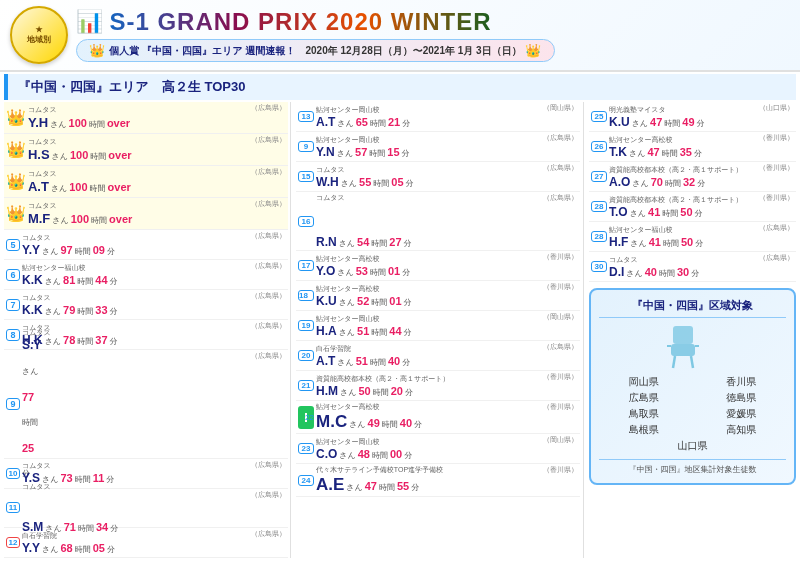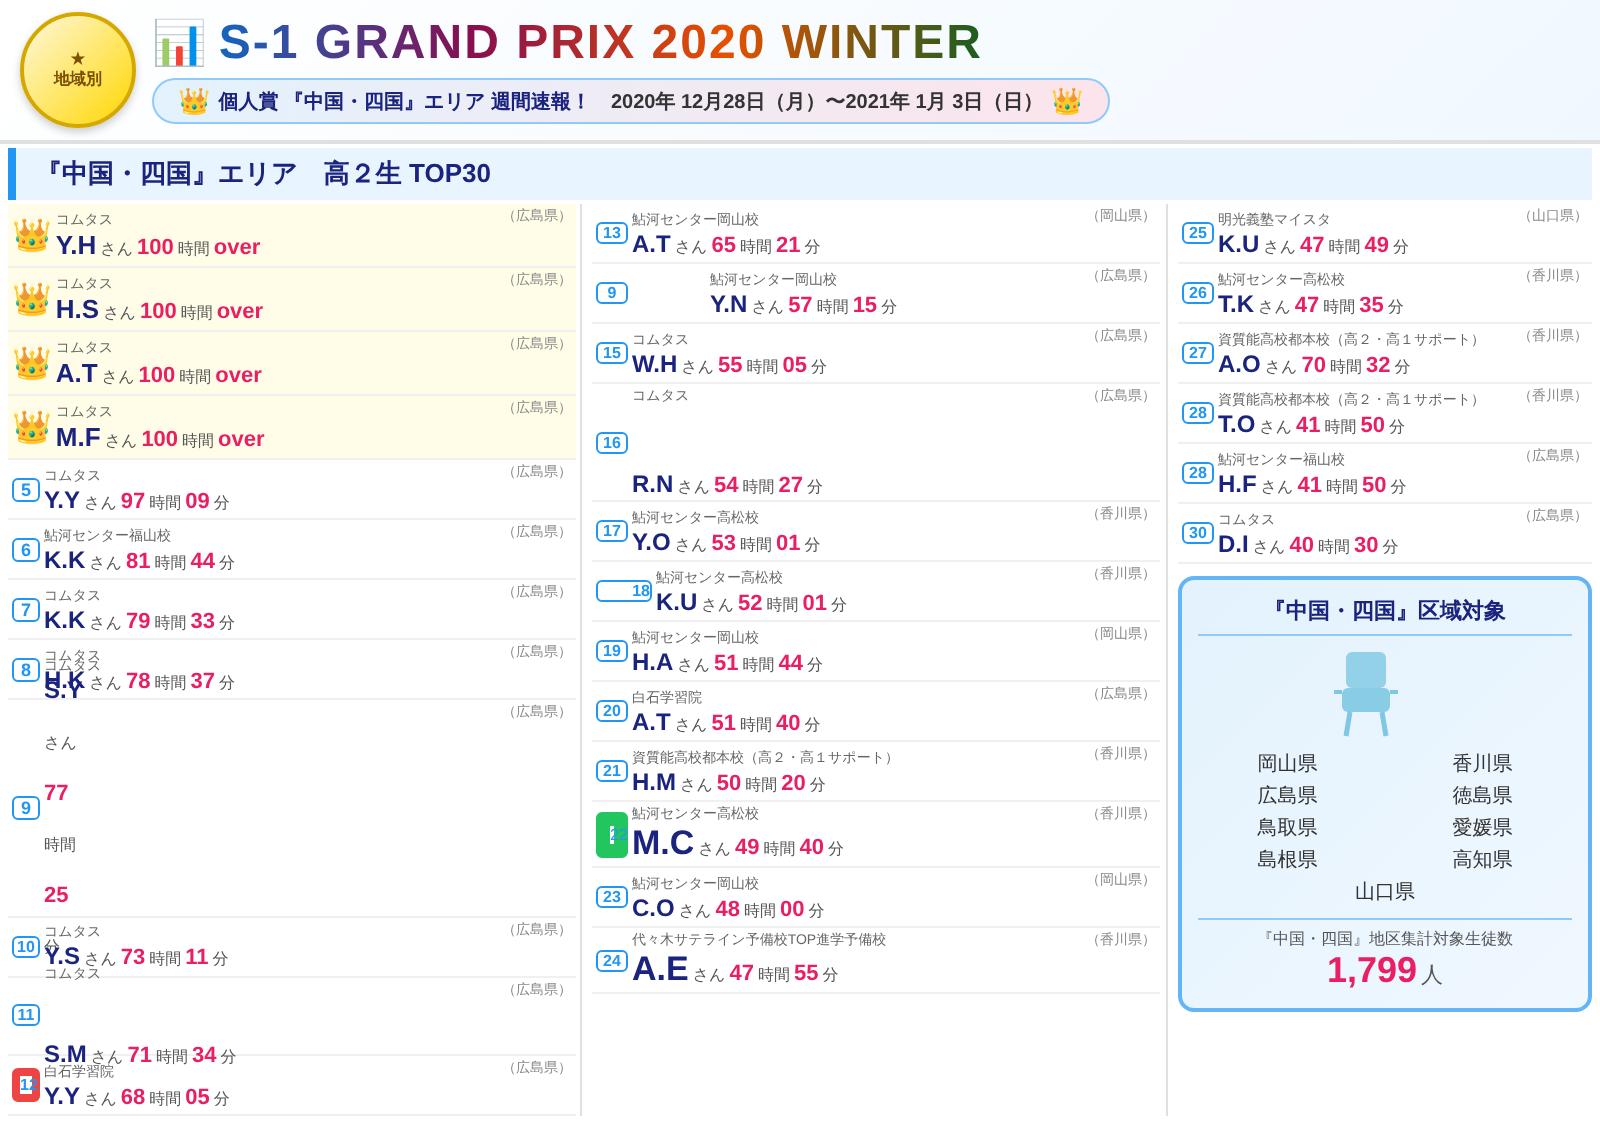--- a/index.html
+++ b/index.html
@@ -242,21 +242,21 @@
           <span style="font-size:11px;font-weight:bold;color:#e91e63;">71</span>
           <span style="font-size:8px;color:#555;">時間</span>
           <span style="font-size:11px;font-weight:bold;color:#e91e63;">34</span>
           <span style="font-size:8px;color:#555;">分</span>
         </div>
       </div>
       <span style="font-size:7px;color:#888;position:absolute;top:1px;right:2px;">（広島県）</span>
     </div>
 
     <div style="display:flex;align-items:center;padding:1px 2px;border-bottom:1px solid #f0f0f0;min-height:30px;position:relative;">
-      <span style="font-size:8px;font-weight:bold;color:#2196F3;width:14px;text-align:center;border:4px solid #ef4444;border-radius:3px;margin-right:2px;">12</span>
+      <span style="font-size:8px;font-weight:bold;color:#2196F3;width:14px;text-align:center;border:1px solid #ef4444;border-radius:3px;margin-right:2px;">12</span>
       <div style="flex:1;">
         <div style="font-size:7px;color:#666;">白石学習院</div>
         <div style="display:flex;align-items:baseline;gap:2px;">
           <span style="font-size:12px;font-weight:bold;color:#1a237e;">Y.Y</span>
           <span style="font-size:8px;color:#555;">さん</span>
           <span style="font-size:11px;font-weight:bold;color:#e91e63;">68</span>
           <span style="font-size:8px;color:#555;">時間</span>
           <span style="font-size:11px;font-weight:bold;color:#e91e63;">05</span>
           <span style="font-size:8px;color:#555;">分</span>
         </div>
@@ -278,21 +278,21 @@
           <span style="font-size:8px;color:#555;">時間</span>
           <span style="font-size:11px;font-weight:bold;color:#e91e63;">21</span>
           <span style="font-size:8px;color:#555;">分</span>
         </div>
       </div>
       <span style="font-size:7px;color:#888;position:absolute;top:1px;right:2px;">（岡山県）</span>
     </div>
 
     <div style="display:flex;align-items:center;padding:1px 2px;border-bottom:1px solid #f0f0f0;min-height:30px;position:relative;">
       <span style="font-size:8px;font-weight:bold;color:#2196F3;width:16px;text-align:center;border:1px solid #2196F3;border-radius:3px;margin-right:2px;">9</span>
-      <div style="flex:1;margin-left:39px;">
+      <div style="flex:1;">
         <div style="font-size:7px;color:#666;">鮎河センター岡山校</div>
         <div style="display:flex;align-items:baseline;gap:2px;">
           <span style="font-size:12px;font-weight:bold;color:#1a237e;">Y.N</span>
           <span style="font-size:8px;color:#555;">さん</span>
           <span style="font-size:11px;font-weight:bold;color:#e91e63;">57</span>
           <span style="font-size:8px;color:#555;">時間</span>
           <span style="font-size:11px;font-weight:bold;color:#e91e63;">15</span>
           <span style="font-size:8px;color:#555;">分</span>
         </div>
       </div>
@@ -341,21 +341,21 @@
           <span style="font-size:11px;font-weight:bold;color:#e91e63;">53</span>
           <span style="font-size:8px;color:#555;">時間</span>
           <span style="font-size:11px;font-weight:bold;color:#e91e63;">01</span>
           <span style="font-size:8px;color:#555;">分</span>
         </div>
       </div>
       <span style="font-size:7px;color:#888;position:absolute;top:1px;right:2px;">（香川県）</span>
     </div>
 
     <div style="display:flex;align-items:center;padding:1px 2px;border-bottom:1px solid #f0f0f0;min-height:30px;position:relative;">
-      <span style="font-size:8px;font-weight:bold;color:#2196F3;width:28px;text-align:right;border:1px solid #2196F3;border-radius:3px;margin-right:2px;">18</span>
+      <span style="font-size:8px;font-weight:bold;color:#2196F3;width:16px;text-align:left;border:1px solid #2196F3;border-radius:3px;margin-right:2px;">18</span>
       <div style="flex:1;">
         <div style="font-size:7px;color:#666;">鮎河センター高松校</div>
         <div style="display:flex;align-items:baseline;gap:2px;">
           <span style="font-size:12px;font-weight:bold;color:#1a237e;">K.U</span>
           <span style="font-size:8px;color:#555;">さん</span>
           <span style="font-size:11px;font-weight:bold;color:#e91e63;">52</span>
           <span style="font-size:8px;color:#555;">時間</span>
           <span style="font-size:11px;font-weight:bold;color:#e91e63;">01</span>
           <span style="font-size:8px;color:#555;">分</span>
         </div>
@@ -587,22 +587,18 @@
         <div style="font-size:10px;color:#333;text-align:center;">徳島県</div>
         <div style="font-size:10px;color:#333;text-align:center;">鳥取県</div>
         <div style="font-size:10px;color:#333;text-align:center;">愛媛県</div>
         <div style="font-size:10px;color:#333;text-align:center;">島根県</div>
         <div style="font-size:10px;color:#333;text-align:center;">高知県</div>
         <div style="font-size:10px;color:#333;text-align:center;grid-column:1/-1;">山口県</div>
       </div>
 
       <div style="border-top:1px solid #90caf9;padding-top:4px;text-align:center;">
         <div style="font-size:8px;color:#555;">『中国・四国』地区集計対象生徒数</div>
-        <div style="display:flex;align-items:baseline;justify-content:center;gap:2px;">
-          <span style="font-size:18px;font-weight:bold;color:#e91e63;">1,799</span>
-          <span style="font-size:11px;color:#555;">人</span>
-        </div>
       </div>
     </div>
 
   </div>
 
 </div>
 
 </body></html>

